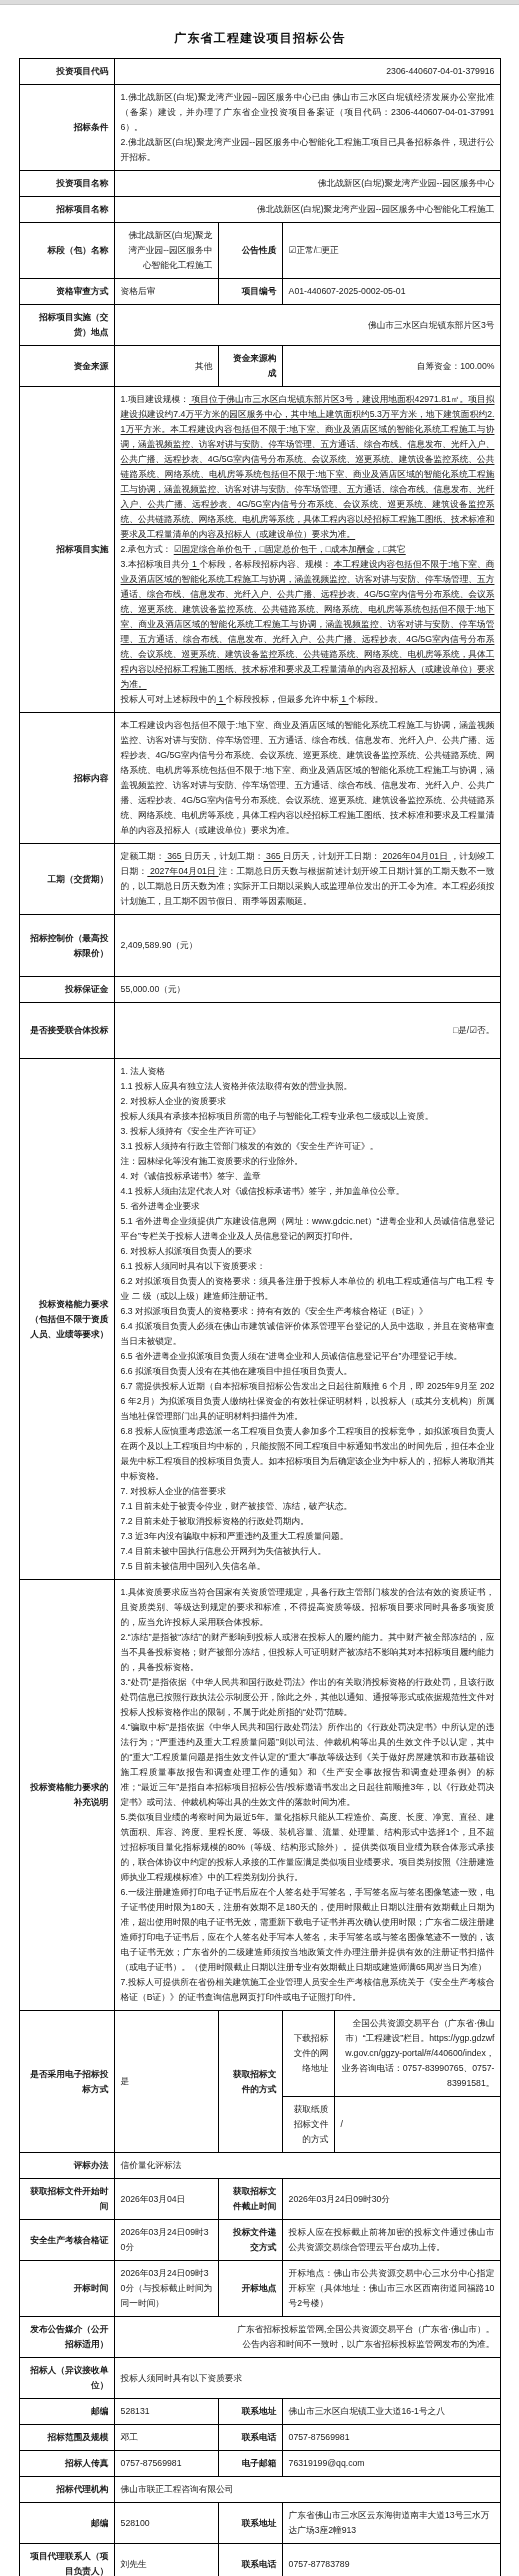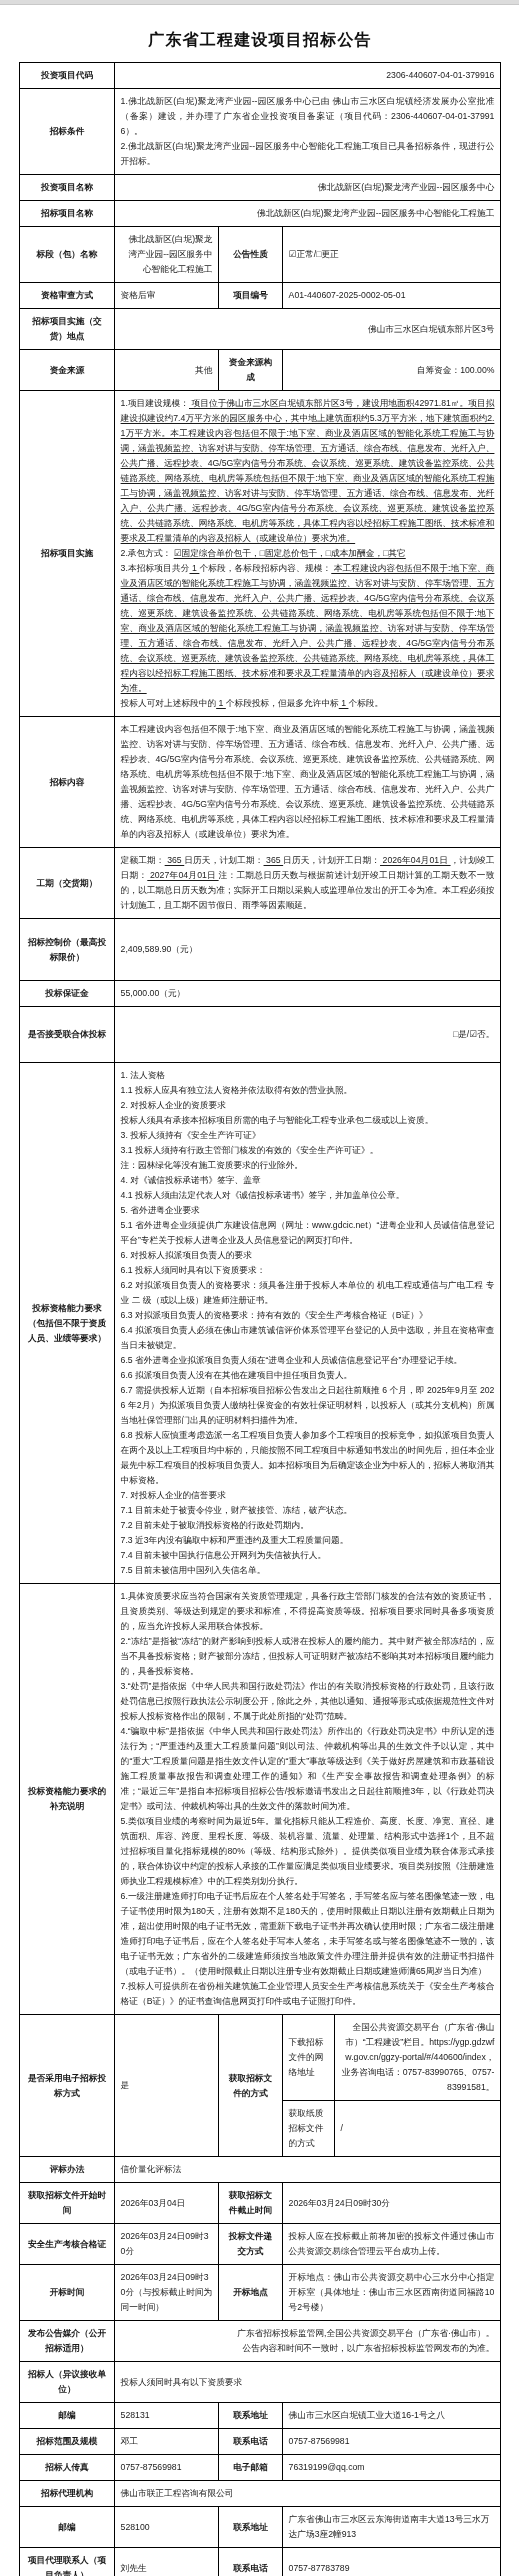--- a/index.html
+++ b/index.html
@@ -14,21 +14,21 @@
     height: 5px;
     background: #dcdcdc;
     border-bottom: 0.6px solid #c8c8c8;
   }
   .page {
     width: 520px;
     padding: 25px 19px 19px 19px;
   }
   .doc-title {
     text-align: center;
-    font-size: 16px;
+    font-size: 12px;
     font-weight: bold;
     letter-spacing: 1.2px;
     margin-bottom: 11.2px;
     color: #111;
   }
   table.doc {
     width: 482px;
     border-collapse: collapse;
     border: 1.2px solid #000;
     table-layout: fixed;
@@ -36,26 +36,26 @@
   table.doc td {
     border: 0.6px solid #000;
     vertical-align: middle;
     font-size: 8.7px;
     line-height: 15px;
     padding: 5px 5.6px;
     word-break: break-all;
   }
   td.lbl {
     font-weight: bold;
-    text-align: center;
+    text-align: right;
     padding: 5px 3.1px;
   }
   td.sublbl {
     font-weight: normal;
-    text-align: left;
+    text-align: right;
     padding: 5px 2.5px;
   }
   td.val {
     text-align: right;
     white-space: pre-wrap;
   }
   td.just {
     text-align: justify;
   }
   td.ctr {

